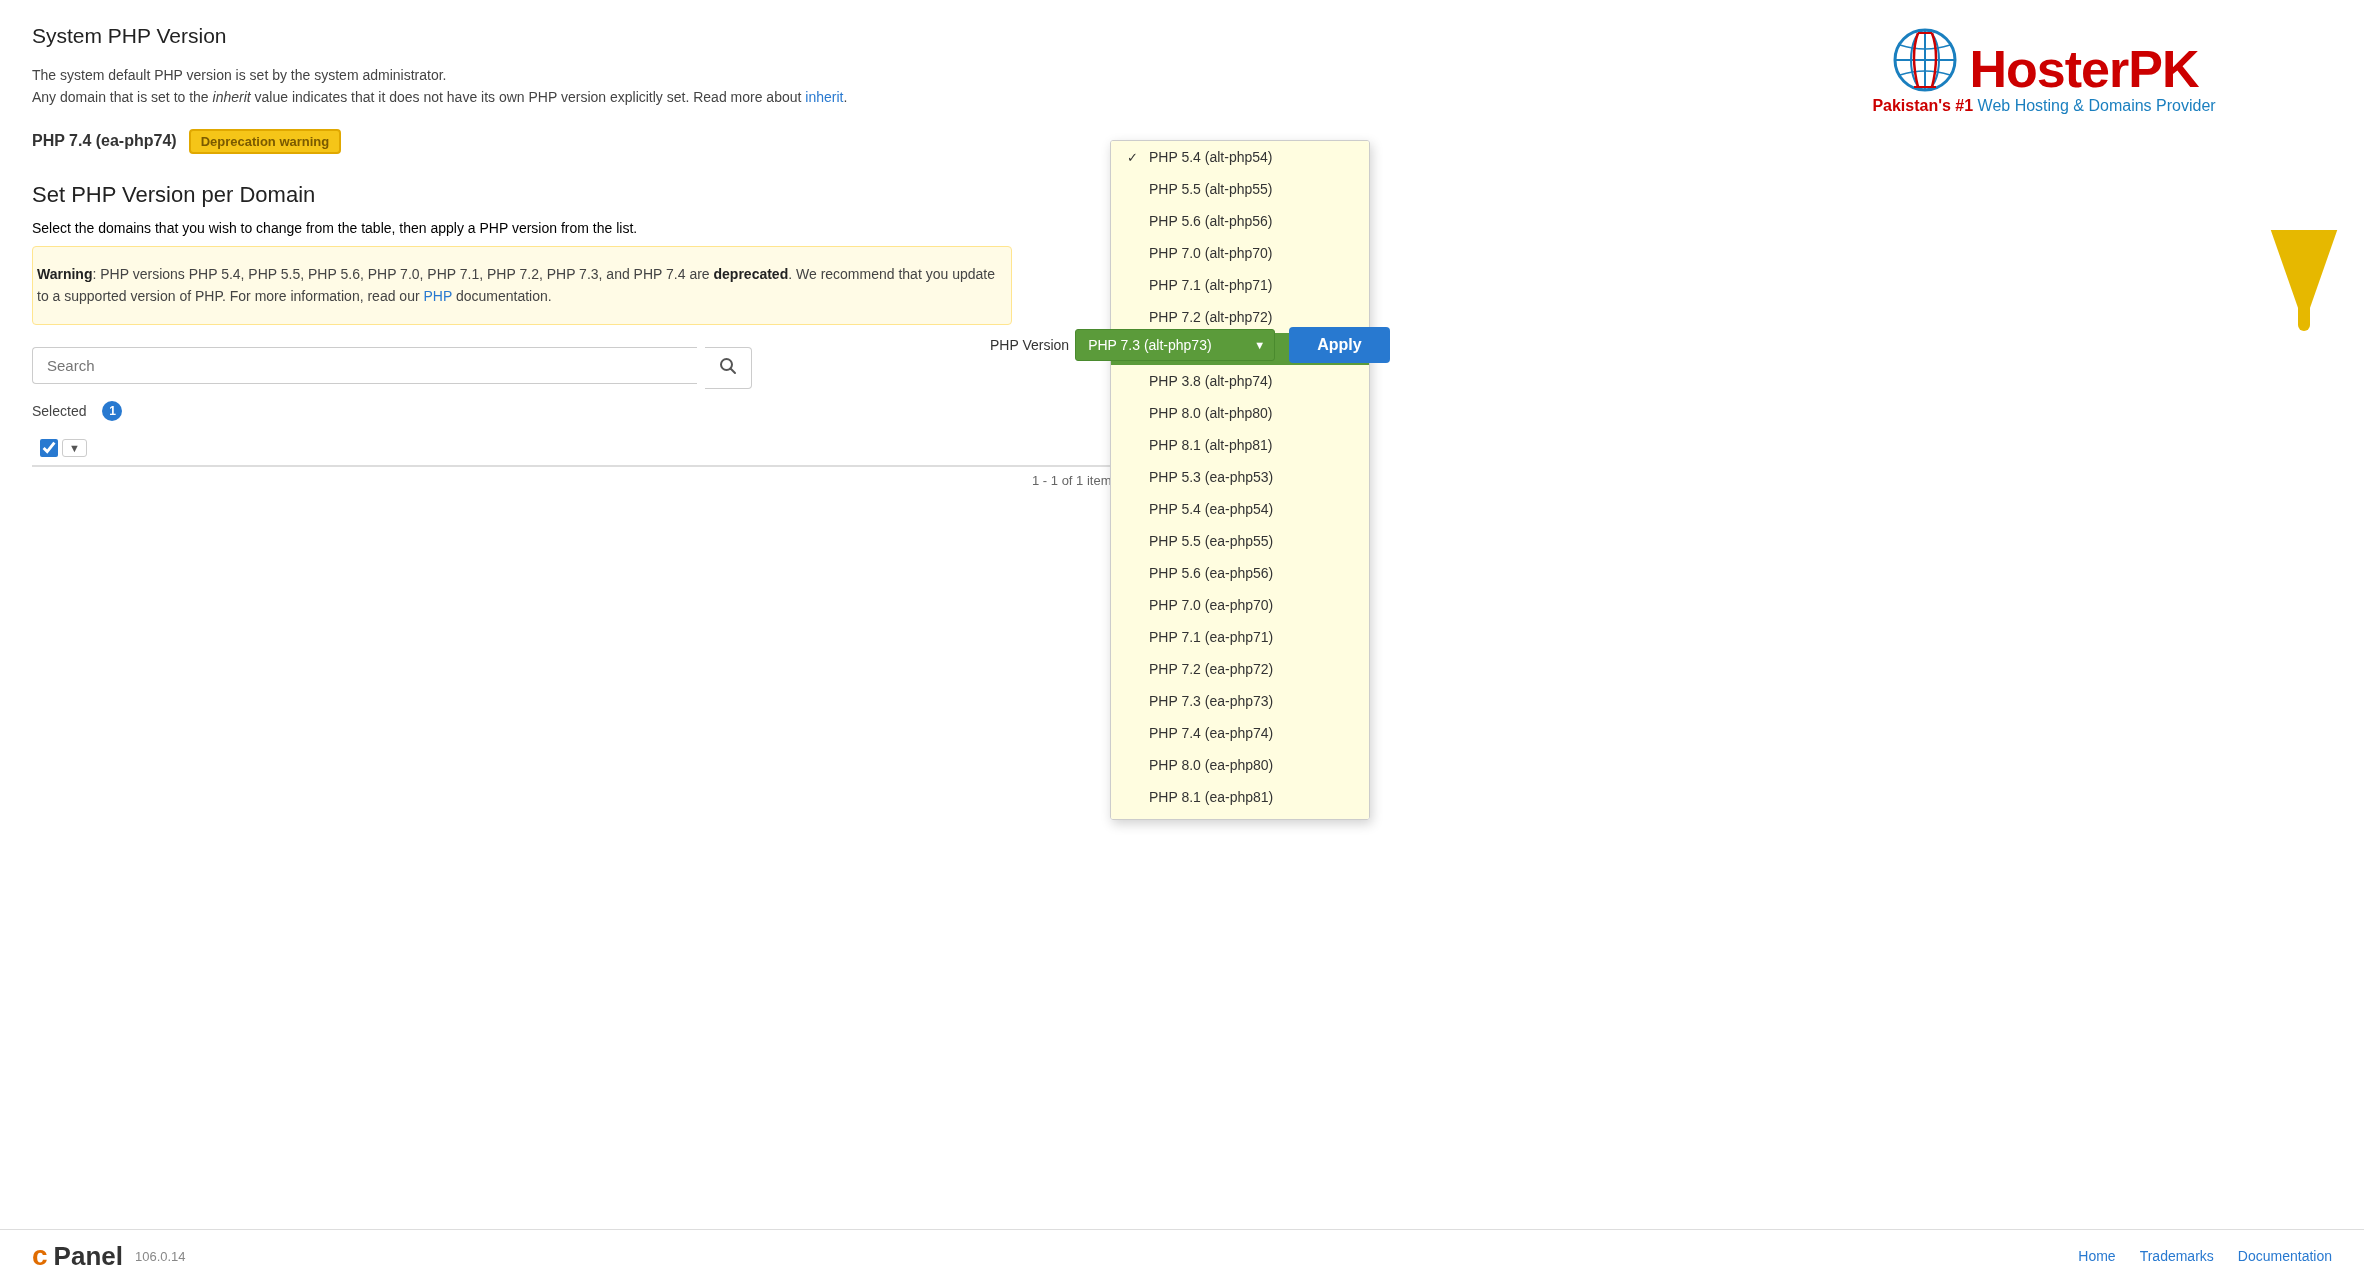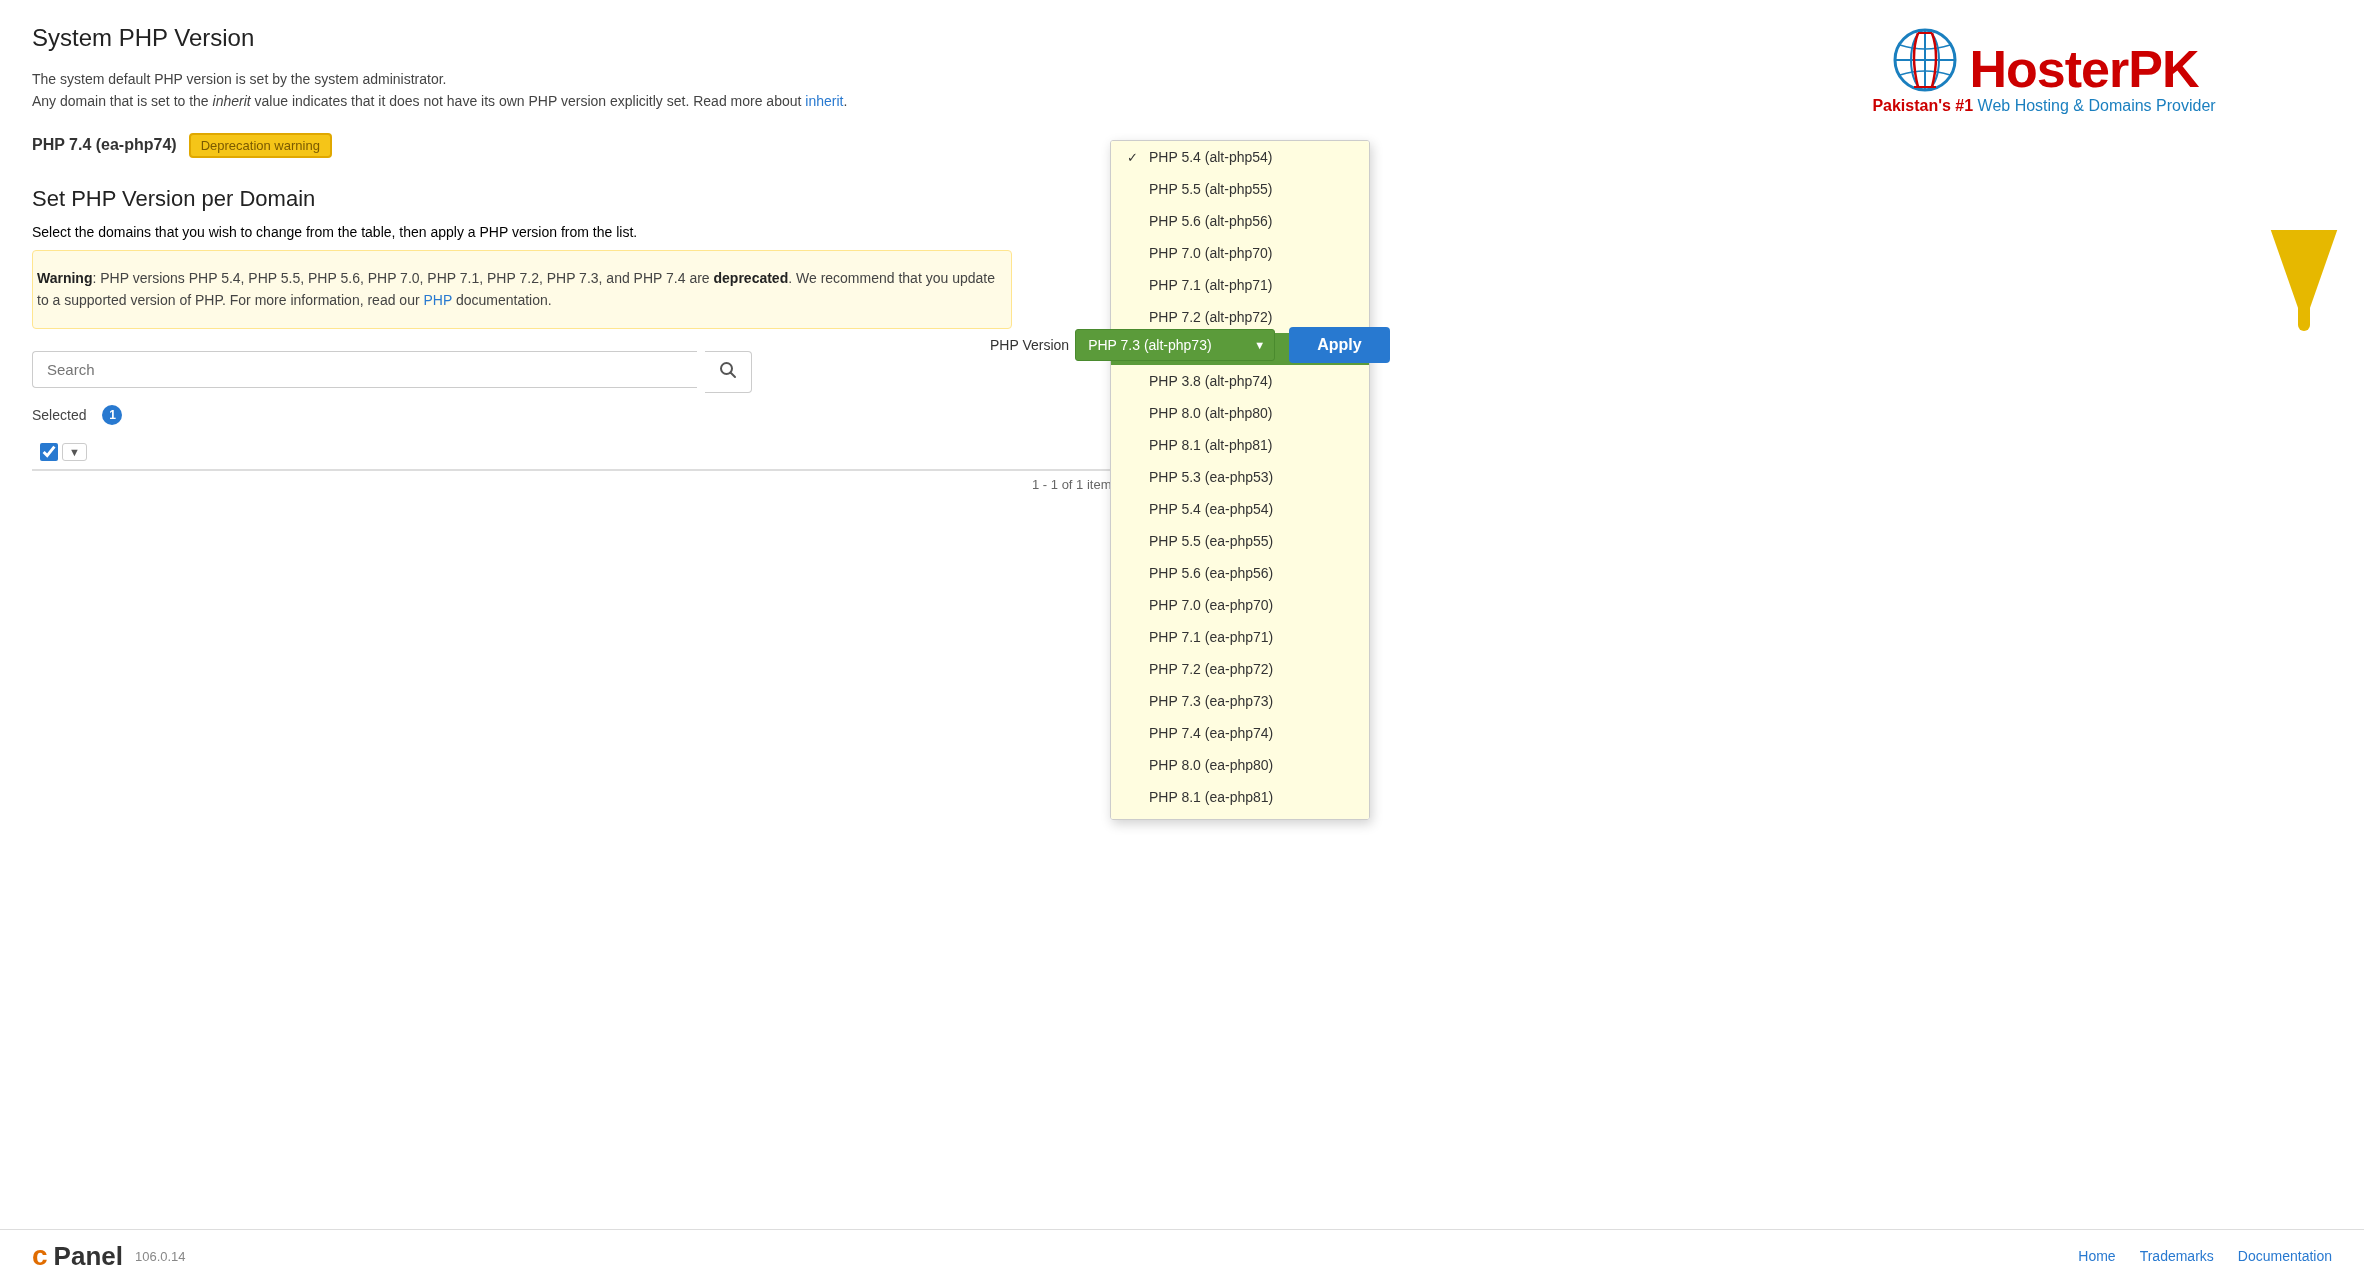--- a/index.html
+++ b/index.html
@@ -10,21 +10,21 @@
       color: #333;
       min-height: 100vh;
       position: relative;
       overflow-x: hidden;
     }
     .main-content {
       padding: 24px 32px;
       max-width: 1150px;
     }
     .page-title {
-      font-size: 24px;
+      font-size: 21px;
       font-weight: 400;
       color: #222;
       margin-bottom: 16px;
     }
     .description {
       color: #444;
       line-height: 1.6;
       margin-bottom: 20px;
     }
     .description em { font-style: italic; }
@@ -39,21 +39,21 @@
       font-weight: bold;
       font-size: 16px;
     }
     .deprecation-badge {
       background: #f5c518;
       color: #7a5a00;
       border: 2px solid #e0a800;
       border-radius: 4px;
       padding: 3px 10px;
       font-size: 13px;
-      font-weight: normal;
+      font-weight: bold;
     }
     .section-title {
       font-size: 22px;
       font-weight: 400;
       color: #222;
       margin-bottom: 10px;
     }
     .section-desc {
       color: #000000;
       margin-bottom: 7px;

